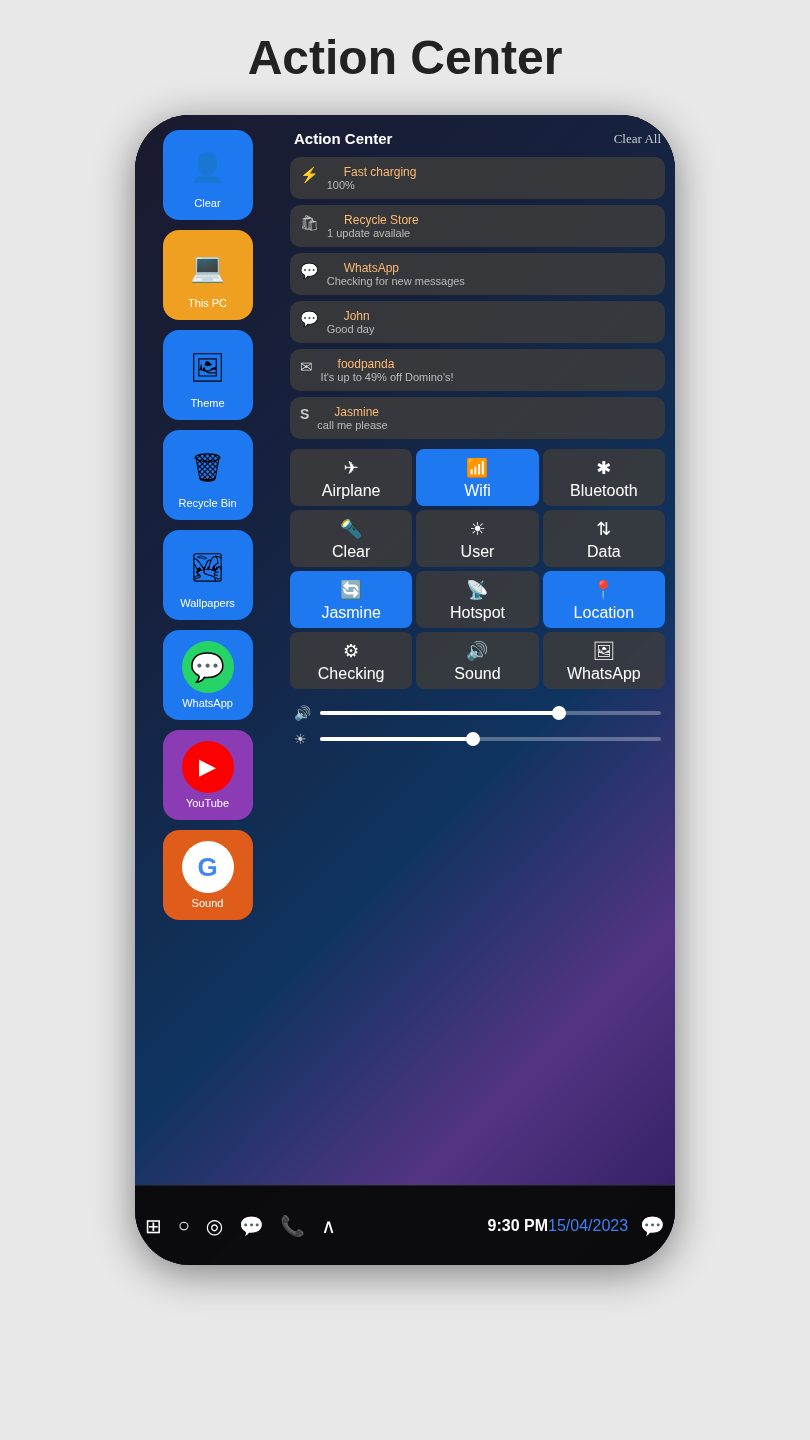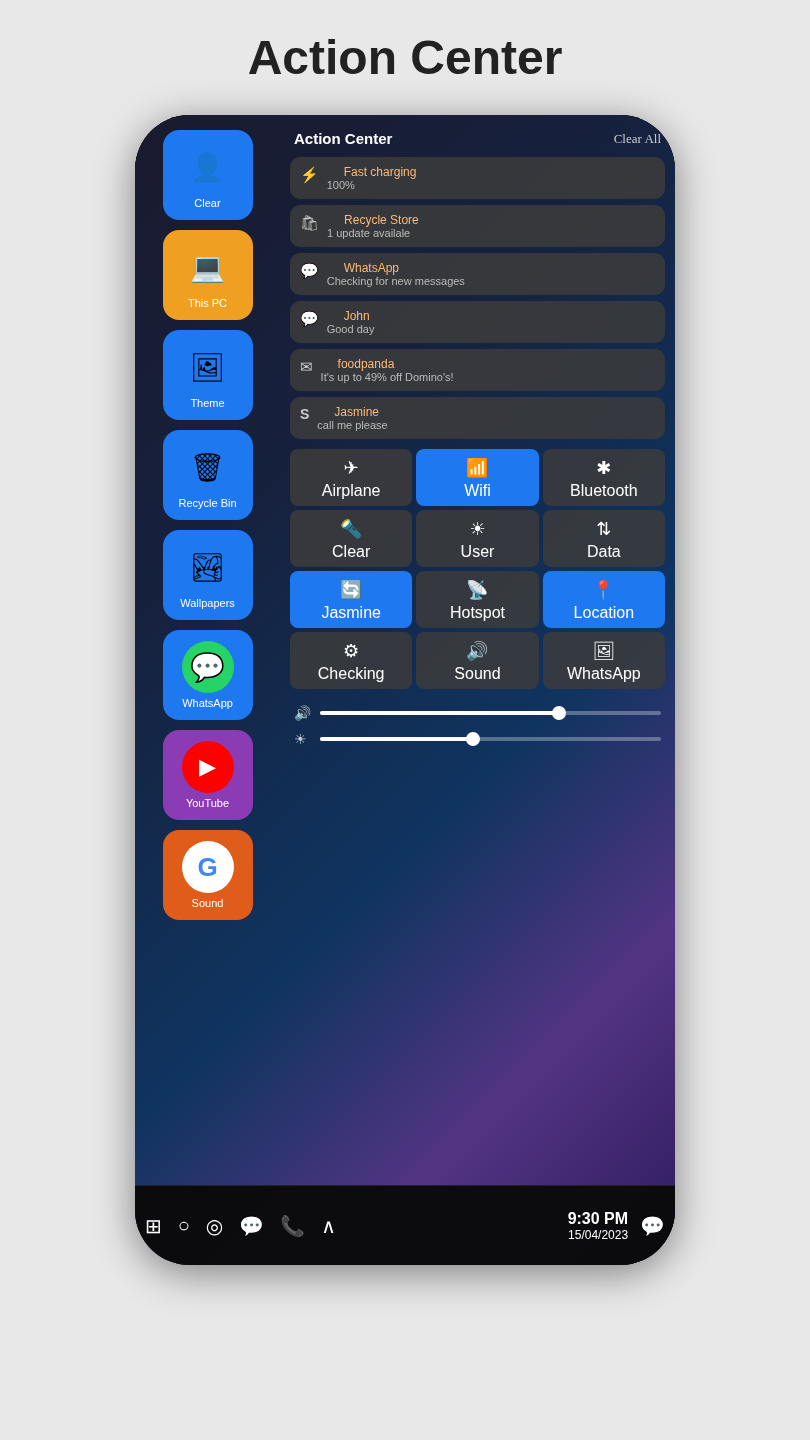--- a/index.html
+++ b/index.html
@@ -244,32 +244,31 @@
       gap: 16px;
       flex: 1;
     }
     .nav-icon {
       font-size: 20px;
       color: #fff;
       cursor: pointer;
     }
     .nav-time {
       display: flex;
-      flex-direction: column;
       align-items: flex-end;
       margin-left: auto;
     }
     .nav-time-main {
       font-size: 16px;
       font-weight: 600;
       color: #fff;
     }
     .nav-time-date {
-      font-size: 12px;
-      color: #ffffff;
+      font-size: 16px;
+      color: #3b82f6;
     }
     .nav-msg-icon {
       font-size: 20px;
       color: #fff;
       margin-left: 12px;
     }
 
     
     .icon-user { background: #1e78f0; }
     .icon-thispc { background: #f0a020; }

